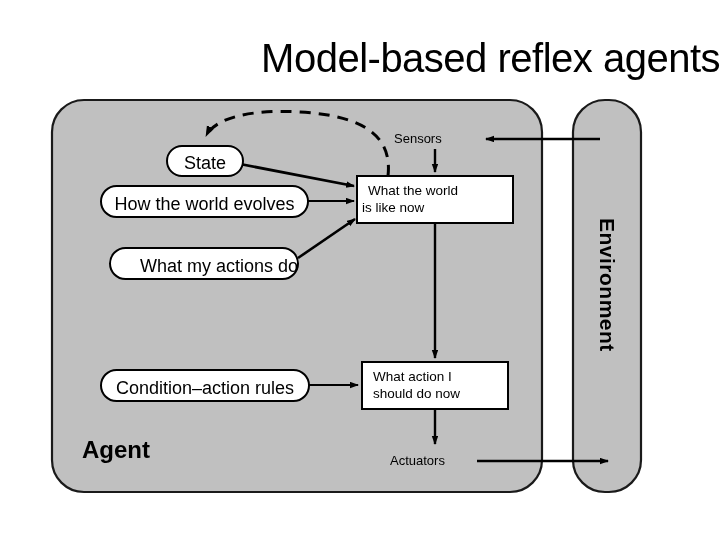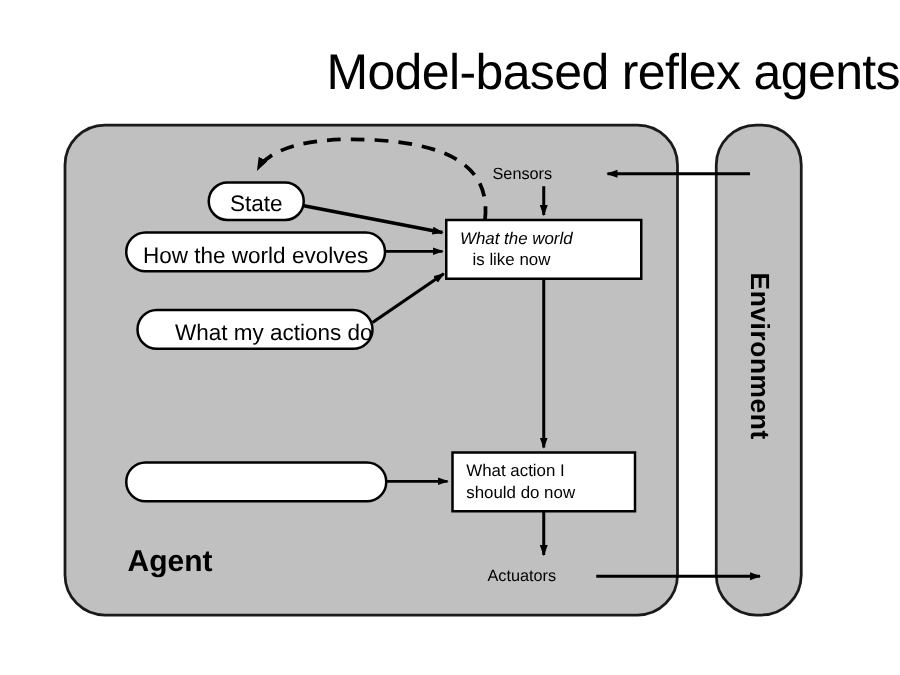--- a/index.html
+++ b/index.html
@@ -165,28 +165,29 @@
       <rect x="362" y="362" width="146" height="47" fill="#ffffff" stroke="#000" stroke-width="2"></rect>
     </g>
   </svg>
 
   <div class="lbl pill-txt" style="left:167px; top:153px; width:76px;">State</div>
 
   <div class="lbl pill-txt" style="left:101px; top:194px; width:207px;">How the world evolves</div>
 
   <div class="lbl pill-txt" style="left:110px; top:256px; width:188px;text-align:right;">What my actions do</div>
 
+  <div class="lbl pill-txt" style="left:101px; top:378px; width:208px;">Condition–action rules</div>
 
-  <div class="lbl box-txt" style="left:368px; top:183px;font-style:italic;">What the world</div>
-  <div class="lbl box-txt" style="left:368px; top:200px;padding-left:10px;">is like now</div>
+  <div class="lbl box-txt" style="left:368px; top:183px;">What the world</div>
+  <div class="lbl box-txt" style="left:352px; top:200px;padding-left:10px;">is like now</div>
 
   <div class="lbl box-txt" style="left:373px; top:369px;">What action I</div>
   <div class="lbl box-txt" style="left:373px; top:386px;">should do now</div>
 
   <div class="lbl port-txt" style="left:394px; top:131px;">Sensors</div>
 
   <div class="lbl port-txt" style="left:390px; top:453px;">Actuators</div>
 
-  <div class="lbl" id="agent-label" style="left:82px; top:436px;margin-left:20px;">Agent</div>
+  <div class="lbl" id="agent-label" style="left:82px; top:436px;">Agent</div>
 
   <div class="lbl" id="environment-label" style="left:619px; top:218px;">Environment</div>
 
 </div>
 
 </body></html>

